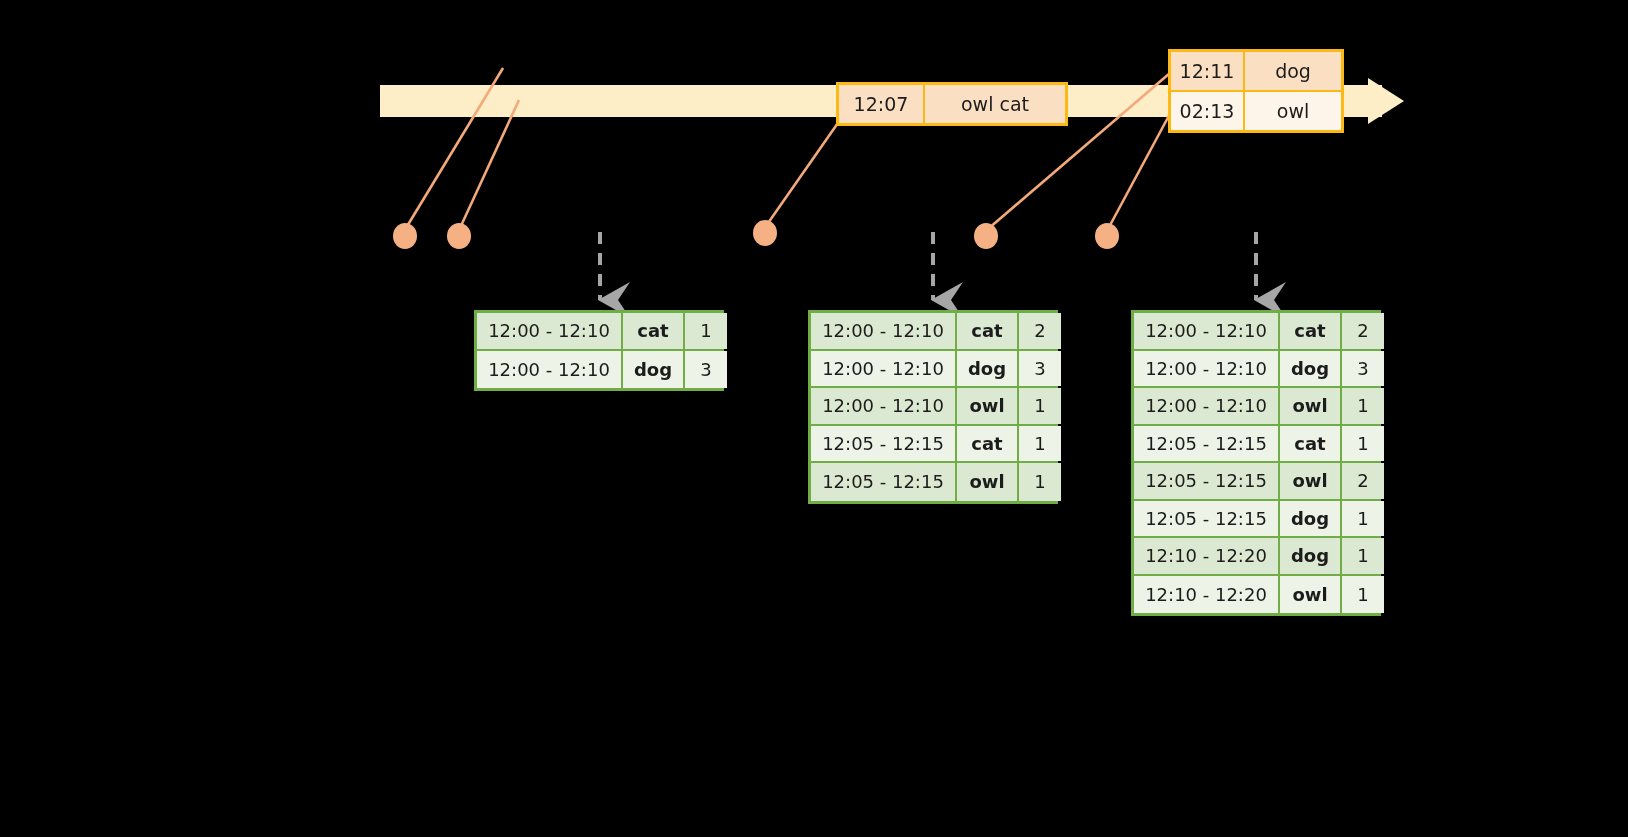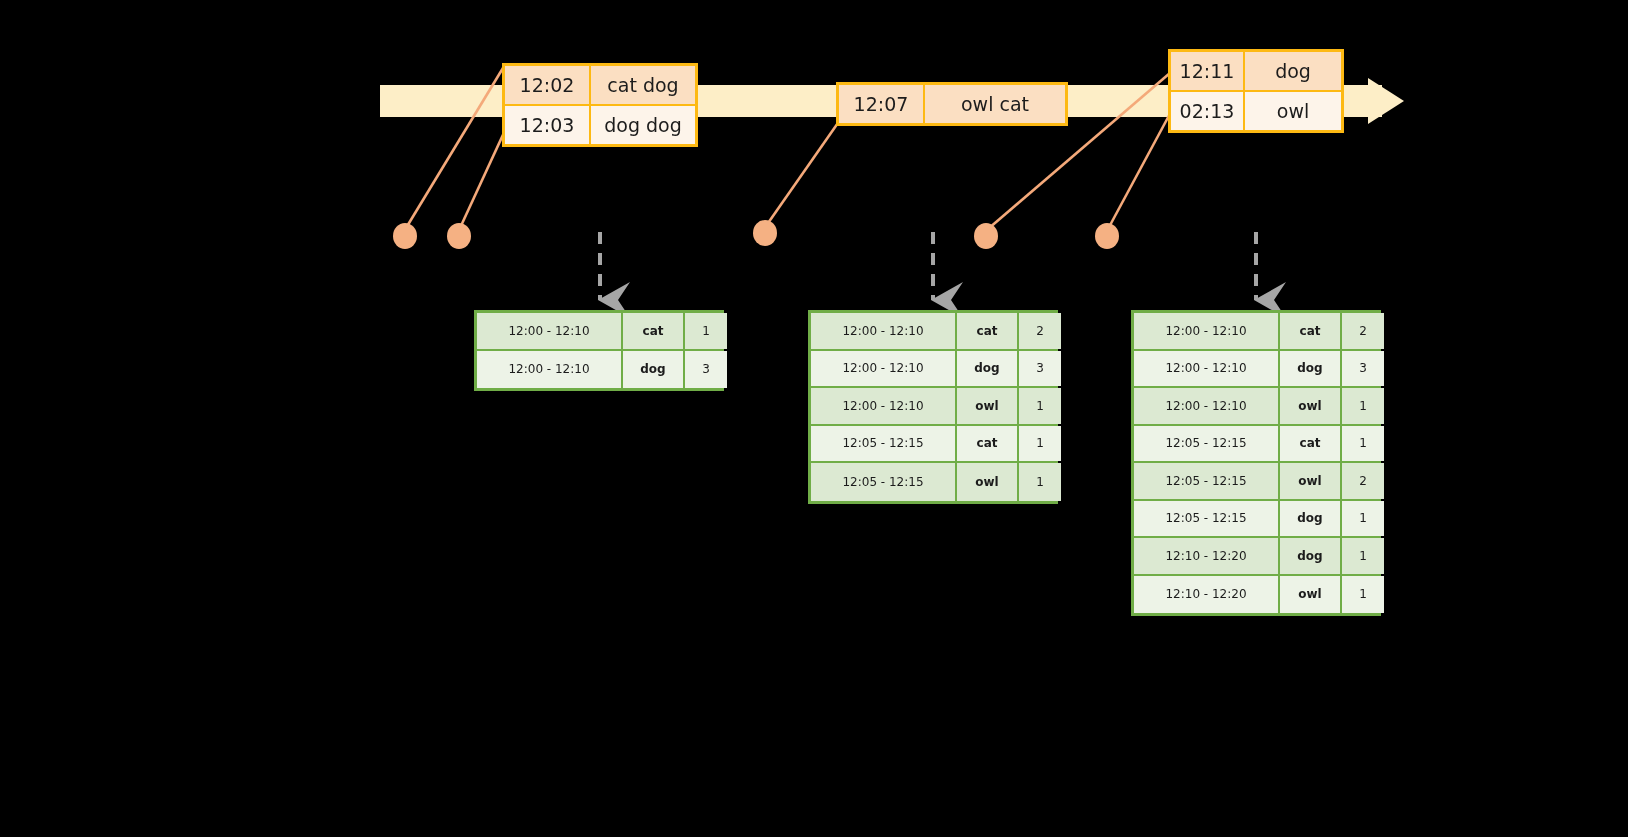--- a/index.html
+++ b/index.html
@@ -117,21 +117,21 @@
     border-bottom: 2px solid #70ad47;
     box-sizing: border-box;
   }
   .res-row:last-child { border-bottom: none; }
   .res-row.alt .rc { background: #dce9d2; }
   .rc {
     background: #edf3e7;
     display: flex;
     align-items: center;
     justify-content: center;
-    font-size: 12px;
+    font-size: 18px;
     color: #1c1c1c;
     box-sizing: border-box;
     border-right: 2px solid #70ad47;
   }
   .rc:last-child { border-right: none; }
   .rc-window { flex: none; }
   .rc-key { flex: none; font-weight: bold; }
   .rc-count { flex: none; }
 
   #result-table-1 { left: 474px; top: 310px; width: 250px; }
@@ -168,30 +168,20 @@
     <line x1="519" y1="100" x2="460" y2="228" stroke="#f4a97a" stroke-width="2.6"></line>
     <line x1="840" y1="120" x2="766" y2="226" stroke="#f4a97a" stroke-width="2.6"></line>
     <line x1="1170" y1="73" x2="988" y2="229" stroke="#f4a97a" stroke-width="2.6"></line>
     <line x1="1172" y1="110" x2="1108" y2="229" stroke="#f4a97a" stroke-width="2.6"></line>
 
     <line x1="600" y1="232" x2="600" y2="300" stroke="#a6a6a6" stroke-width="4" stroke-dasharray="12 9" marker-end="url(#grayhead)"></line>
     <line x1="933" y1="232" x2="933" y2="300" stroke="#a6a6a6" stroke-width="4" stroke-dasharray="12 9" marker-end="url(#grayhead)"></line>
     <line x1="1256" y1="232" x2="1256" y2="300" stroke="#a6a6a6" stroke-width="4" stroke-dasharray="12 9" marker-end="url(#grayhead)"></line>
   </svg>
 
-  <div class="event-box" id="event-box-1">
-    <div class="event-row shade">
-      <div class="ev-time">12:02</div>
-      <div class="ev-text">cat dog</div>
-    </div>
-    <div class="event-row">
-      <div class="ev-time">12:03</div>
-      <div class="ev-text">dog dog</div>
-    </div>
-  </div>
 
   <div class="event-box" id="event-box-2">
     <div class="event-row shade">
       <div class="ev-time">12:07</div>
       <div class="ev-text">owl cat</div>
     </div>
   </div>
 
   <div class="event-box" id="event-box-3">
     <div class="event-row shade">

